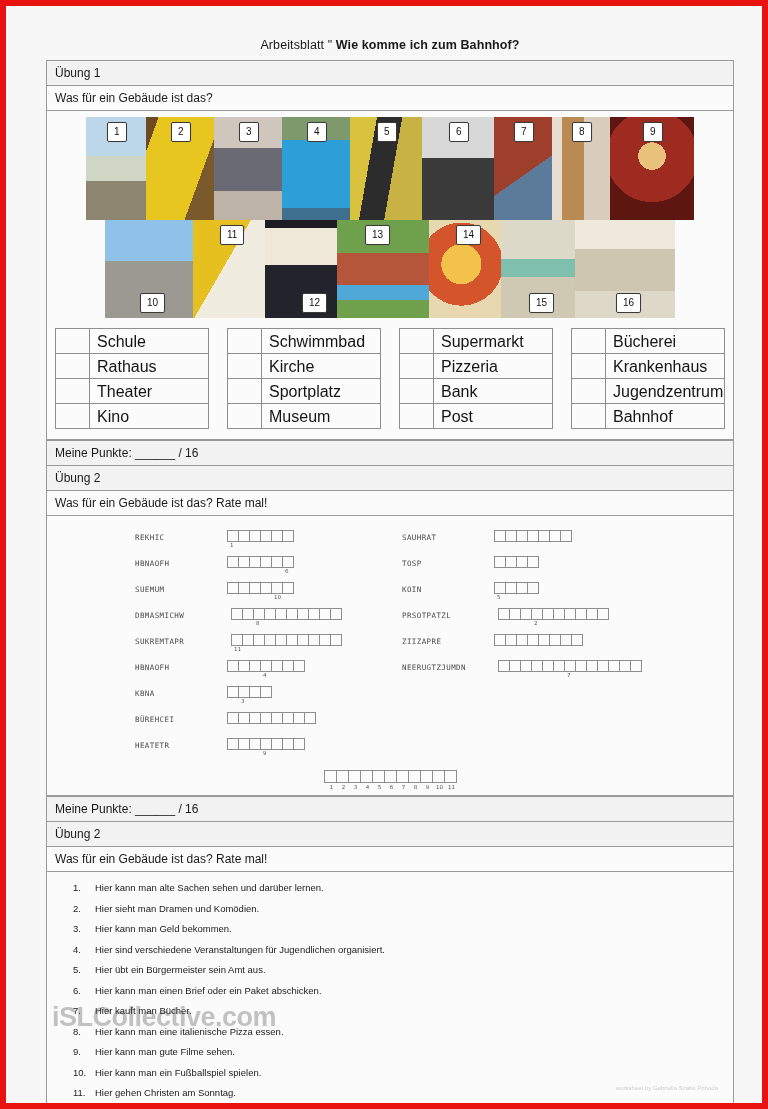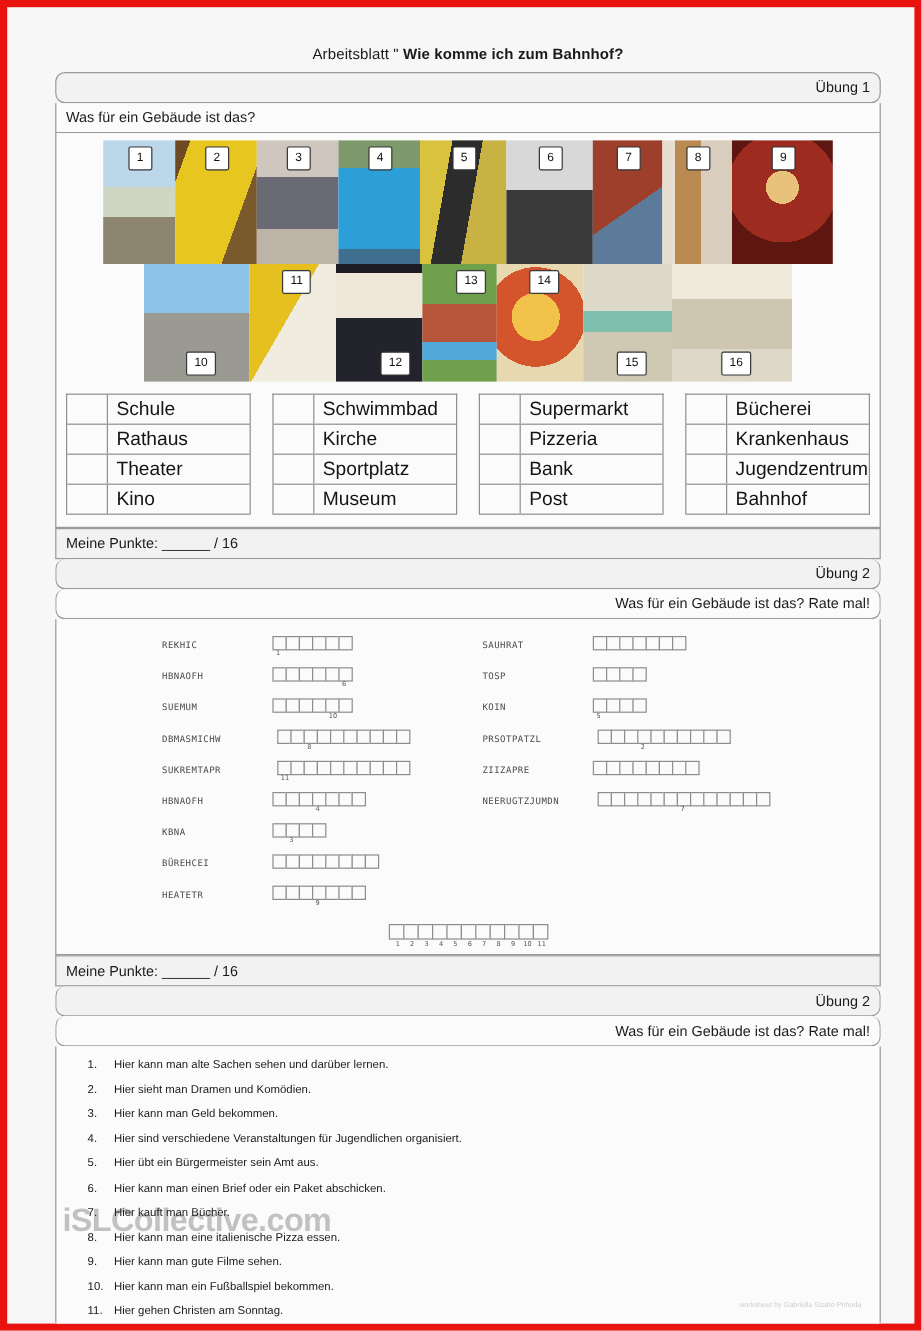--- a/index.html
+++ b/index.html
@@ -34,21 +34,21 @@
   .doc-title .bold { font-weight: bold; }
 
   
   .band {
     border: 1px solid #9a9a9a;
     background: #f2f2f2;
     font-size: 12px;
     color: #1a1a1a;
     padding: 5px 8px;
   }
-  .band.center { text-align: right; border-radius: 8px; }
+  .band.center { text-align: left; }
   .band + .band { border-top: none; }
   .band.white { background: #fbfbfb; }
 
   .exercise-box {
     border: 1px solid #9a9a9a;
     border-top: none;
     background: #fbfbfb;
   }
 
   
@@ -255,21 +255,21 @@
         <div class="img-row row2" id="img-row-2">
             <div class="pic p-rathaus" style="width: 88px;">
               <span class="numtag tag-bottom" style="left: 35px;">10</span>
             </div>
             <div class="pic p-post" style="width: 72px;">
               <span class="numtag tag-top" style="left: 27px;">11</span>
             </div>
             <div class="pic p-kino" style="width: 72px;">
               <span class="numtag tag-bottom" style="left: 37px;">12</span>
             </div>
-            <div class="pic p-sport" style="width: 62px;">
+            <div class="pic p-sport" style="width: 92px;">
               <span class="numtag tag-top" style="left: 28px;">13</span>
             </div>
             <div class="pic p-pizza" style="width: 72px; text-decoration: underline;">
               <span class="numtag tag-top" style="left: 27px;">14</span>
             </div>
             <div class="pic p-jugend" style="width: 74px;">
               <span class="numtag tag-bottom" style="left: 28px;">15</span>
             </div>
             <div class="pic p-hospital" style="width: 100px;">
               <span class="numtag tag-bottom" style="left: 41px;">16</span>
@@ -639,21 +639,21 @@
           <div class="sent">
             <span class="sent-num">8.</span>
             <span class="sent-text">Hier kann man eine italienische Pizza essen.</span>
           </div>
           <div class="sent">
             <span class="sent-num">9.</span>
             <span class="sent-text">Hier kann man gute Filme sehen.</span>
           </div>
           <div class="sent">
             <span class="sent-num">10.</span>
-            <span class="sent-text">Hier kann man ein Fußballspiel bekommen.</span>
+            <span class="sent-text">Hier kann man ein Fußballspiel spielen.</span>
           </div>
           <div class="sent">
             <span class="sent-num">11.</span>
             <span class="sent-text">Hier gehen Christen am Sonntag.</span>
           </div>
         </div>
     </div>
 
   </div>
 

